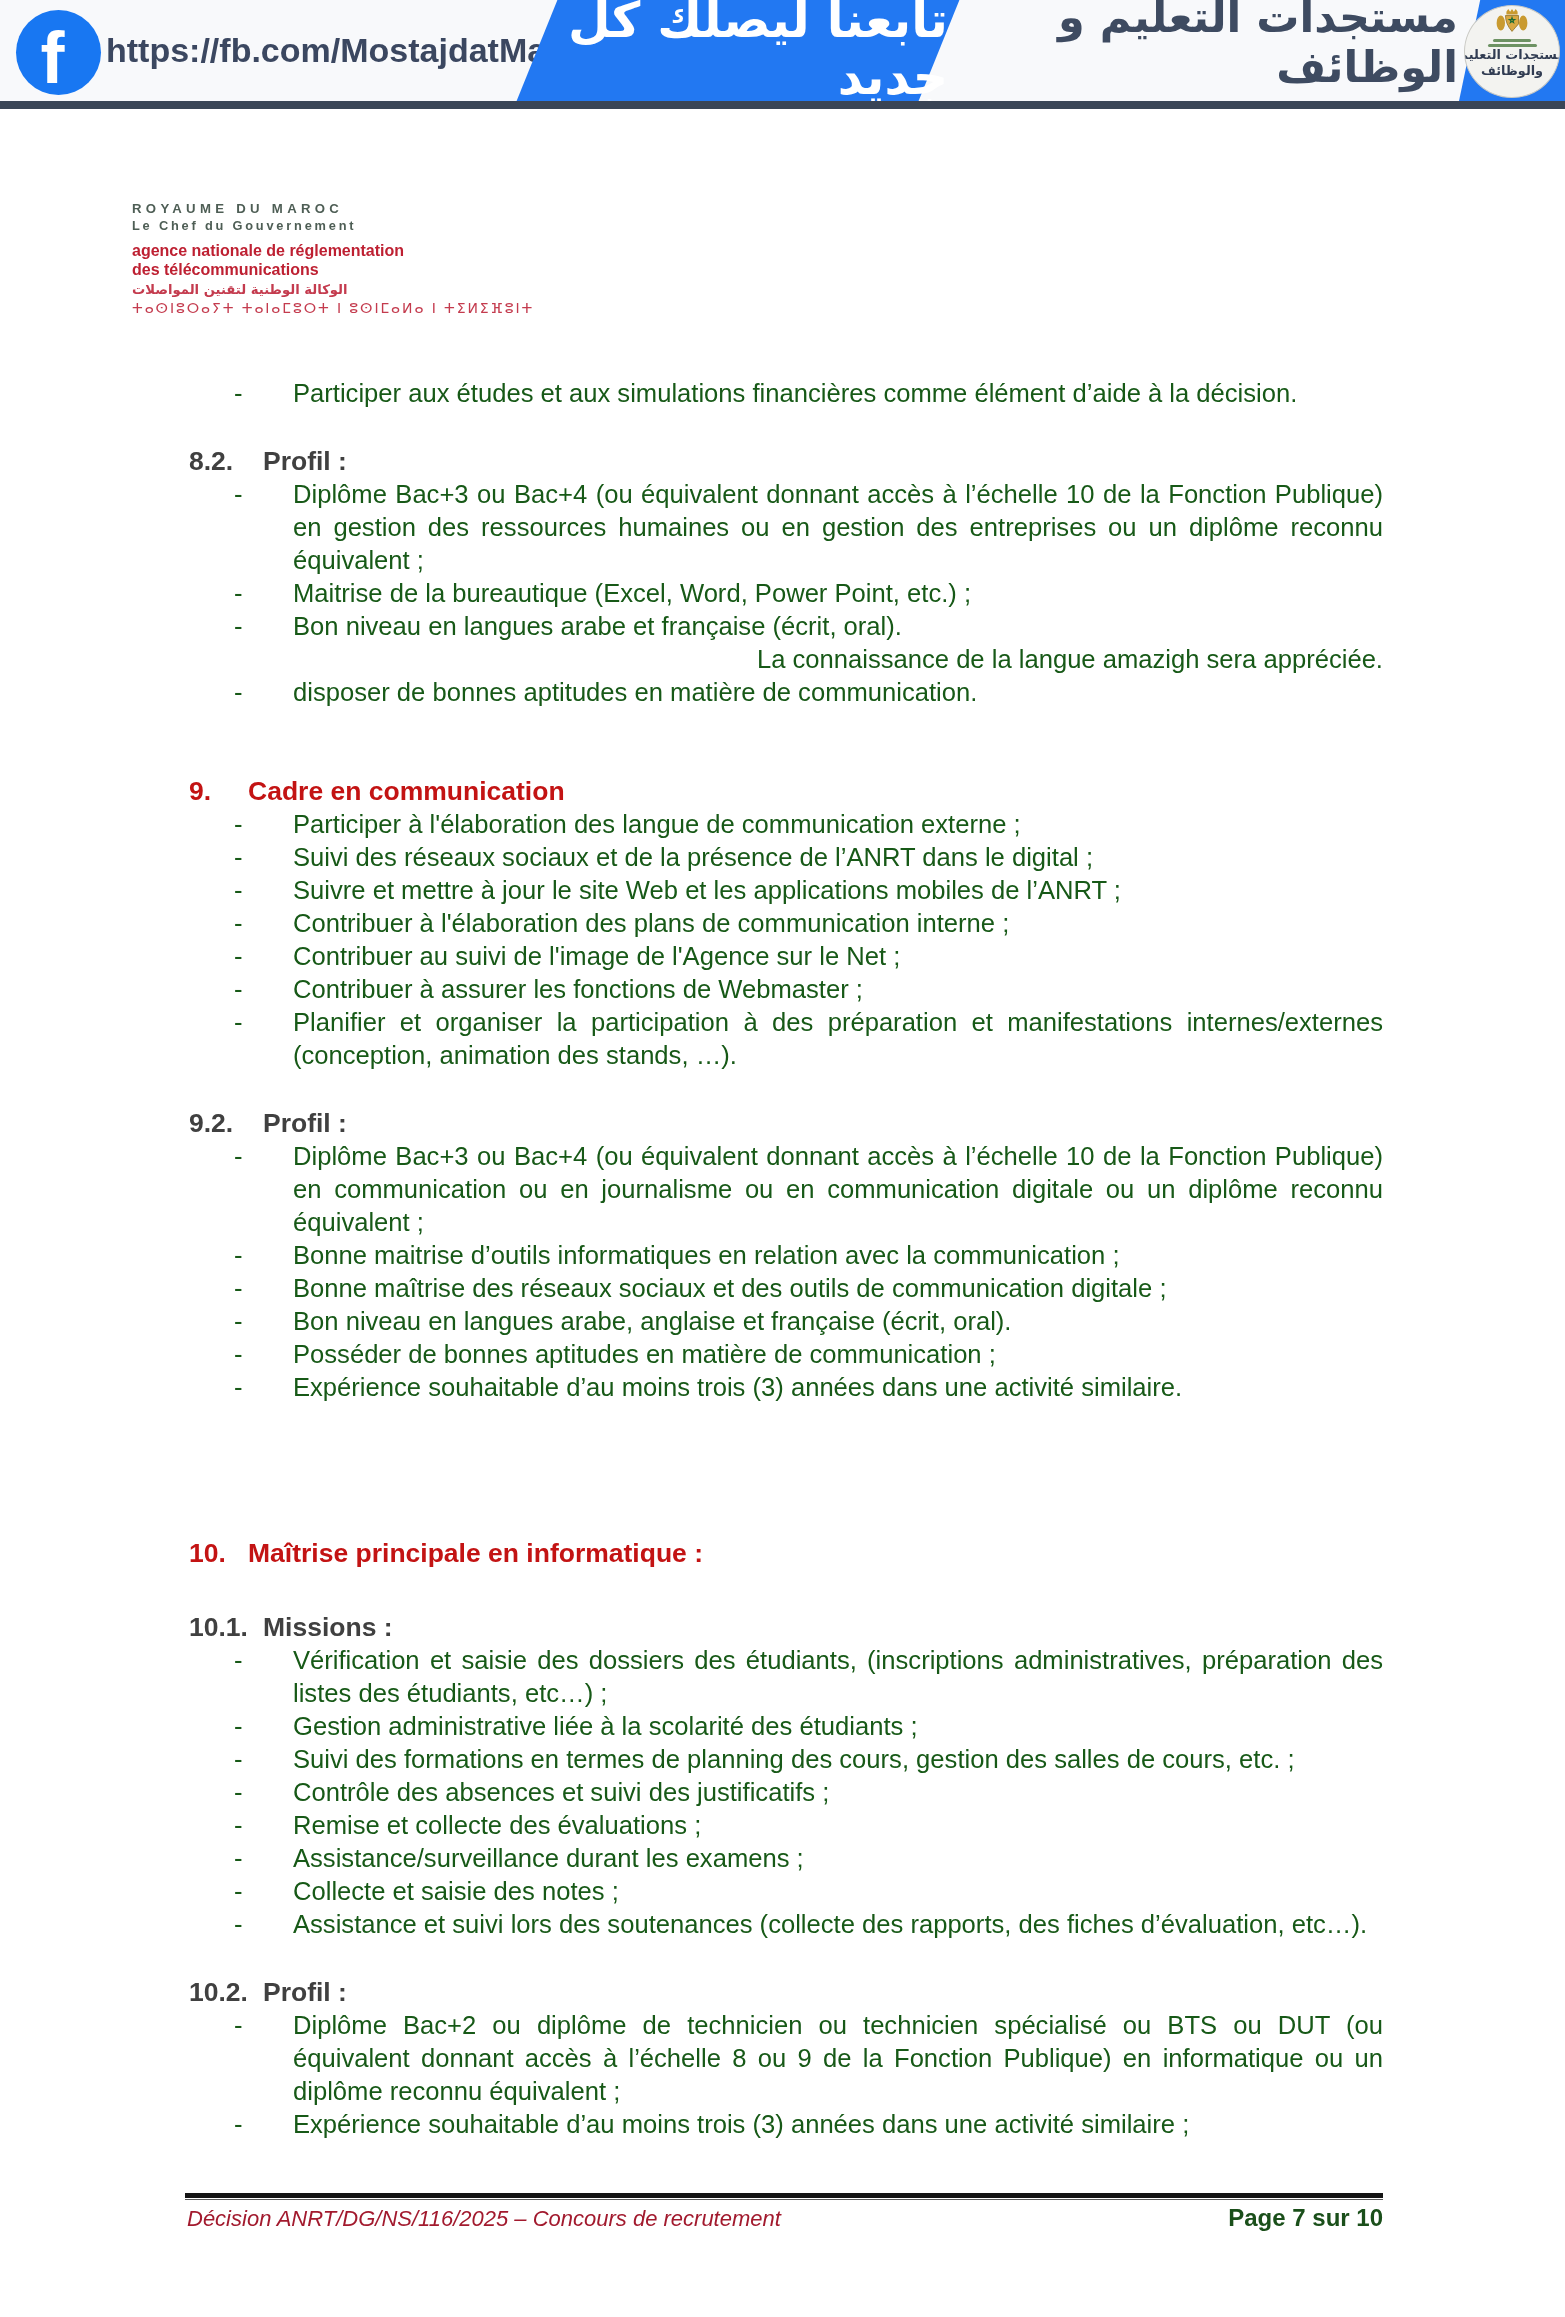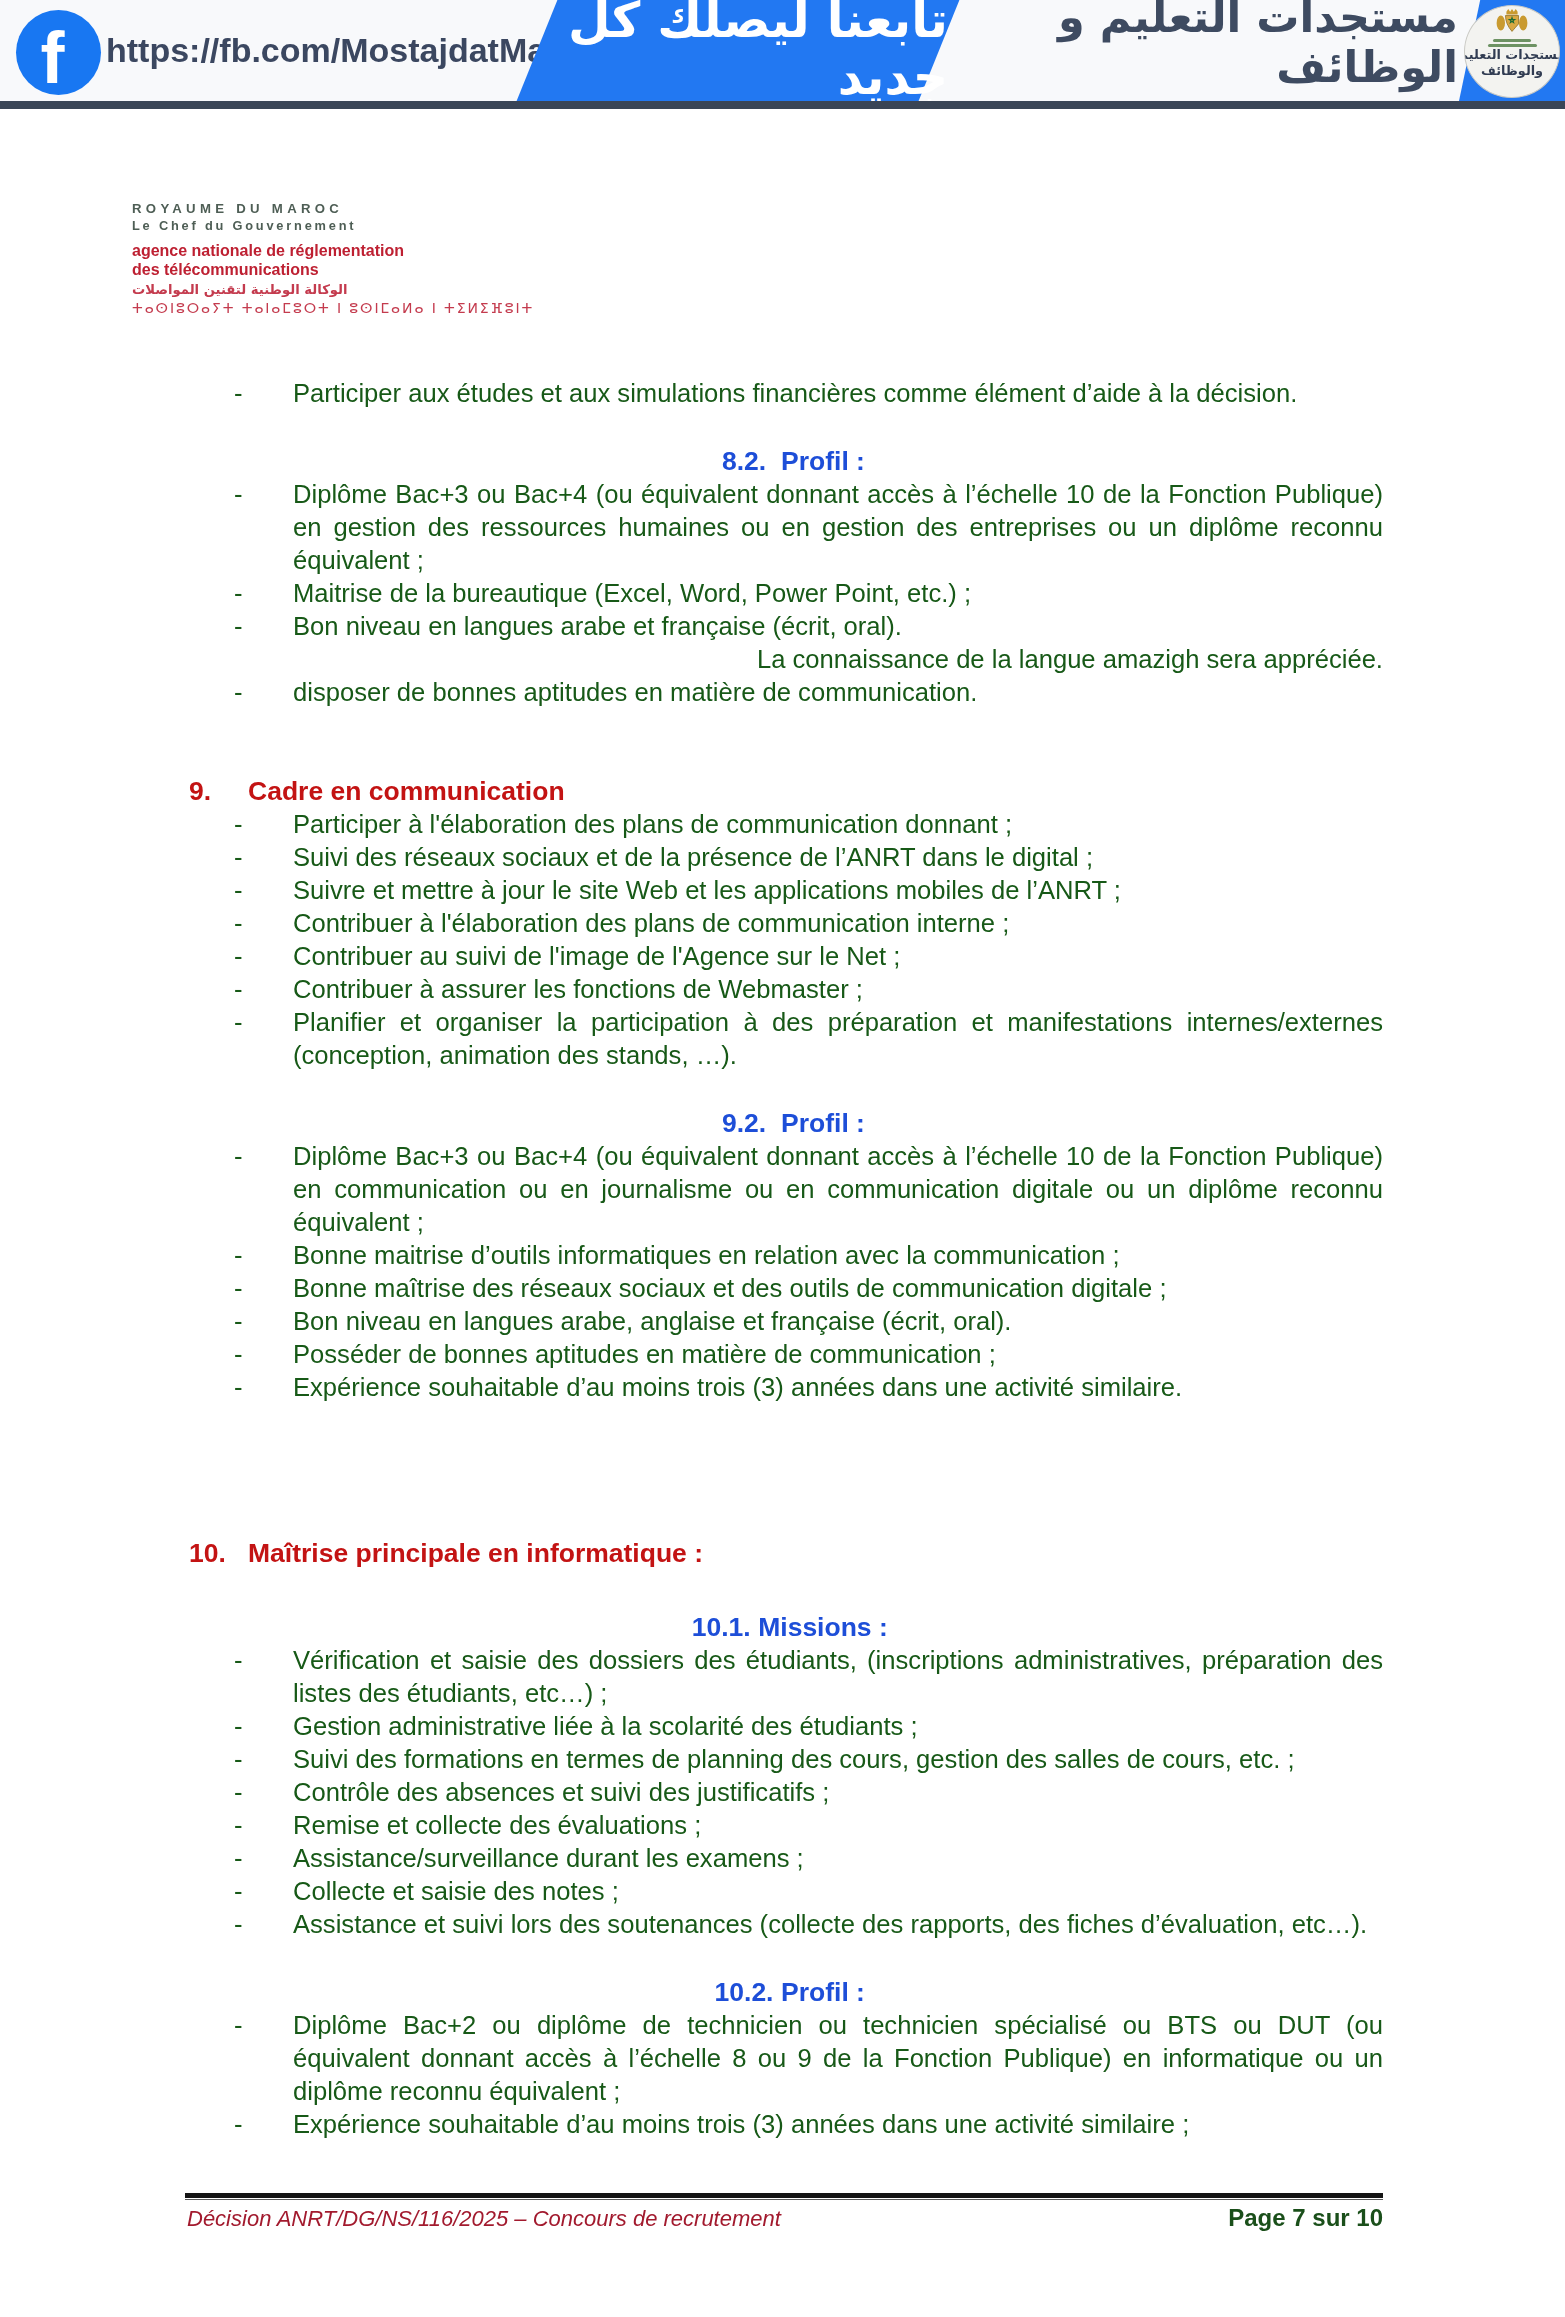--- a/index.html
+++ b/index.html
@@ -78,21 +78,21 @@
   .anrt-ar { font-family:"DejaVu Sans",sans-serif; font-size:13.2px; font-weight:bold; color:#c43b4e; margin-top:2.8px; }
   .anrt-tif { font-family:"DejaVu Sans",sans-serif; font-size:14px; letter-spacing:1.9px; color:#c43b4e; margin-top:2.8px; }
 
   
   .group { position:absolute; left:0; width:1565px; padding:0 182px 0 189px; }
   #group-a { top:377px; } #group-b { top:774px; } #group-c { top:1508px;margin-top:28px; }
 
   .dhead { font-weight:bold; font-size:26.5px; line-height:34px; margin-top:34px; }
   .dhead:first-child { margin-top:0; }
   .h1 { color:#c31313; }
-  .h2 { color:#1d4ed8;text-align:center; }
+  .h2 { color:#404040; }
   .h1 + .h2 { margin-top:40px; }
   .h1 .h-num { display:inline-block; min-width:59px; }
   .h2 .h-num { display:inline-block; min-width:74px; }
 
   .bullet { display:flex; color:#175917; font-size:25.6px; line-height:33px; }
   .b-dash { flex:0 0 104px; padding-left:45px; }
   .b-text { flex:1; text-align:justify; }
   .bullet.cont { padding-left:104px; }
   .bullet.cont .b-text { text-align:right; }
 
@@ -170,21 +170,21 @@
       </div>
       <div class="bullet">
         <span class="b-dash">-</span>
         <span class="b-text">disposer de bonnes aptitudes en matière de communication.</span>
       </div>
     </div>
   <div class="group" id="group-b">
       <div class="dhead h1"><span class="h-num">9.</span><span class="h-label">Cadre en communication</span></div>
       <div class="bullet">
         <span class="b-dash">-</span>
-        <span class="b-text">Participer à l'élaboration des plans de communication donnant ;</span>
+        <span class="b-text">Participer à l'élaboration des langue de communication externe ;</span>
       </div>
       <div class="bullet">
         <span class="b-dash">-</span>
         <span class="b-text">Suivi des réseaux sociaux et de la présence de l’ANRT dans le digital ;</span>
       </div>
       <div class="bullet">
         <span class="b-dash">-</span>
         <span class="b-text">Suivre et mettre à jour le site Web et les applications mobiles de l’ANRT ;</span>
       </div>
       <div class="bullet">

